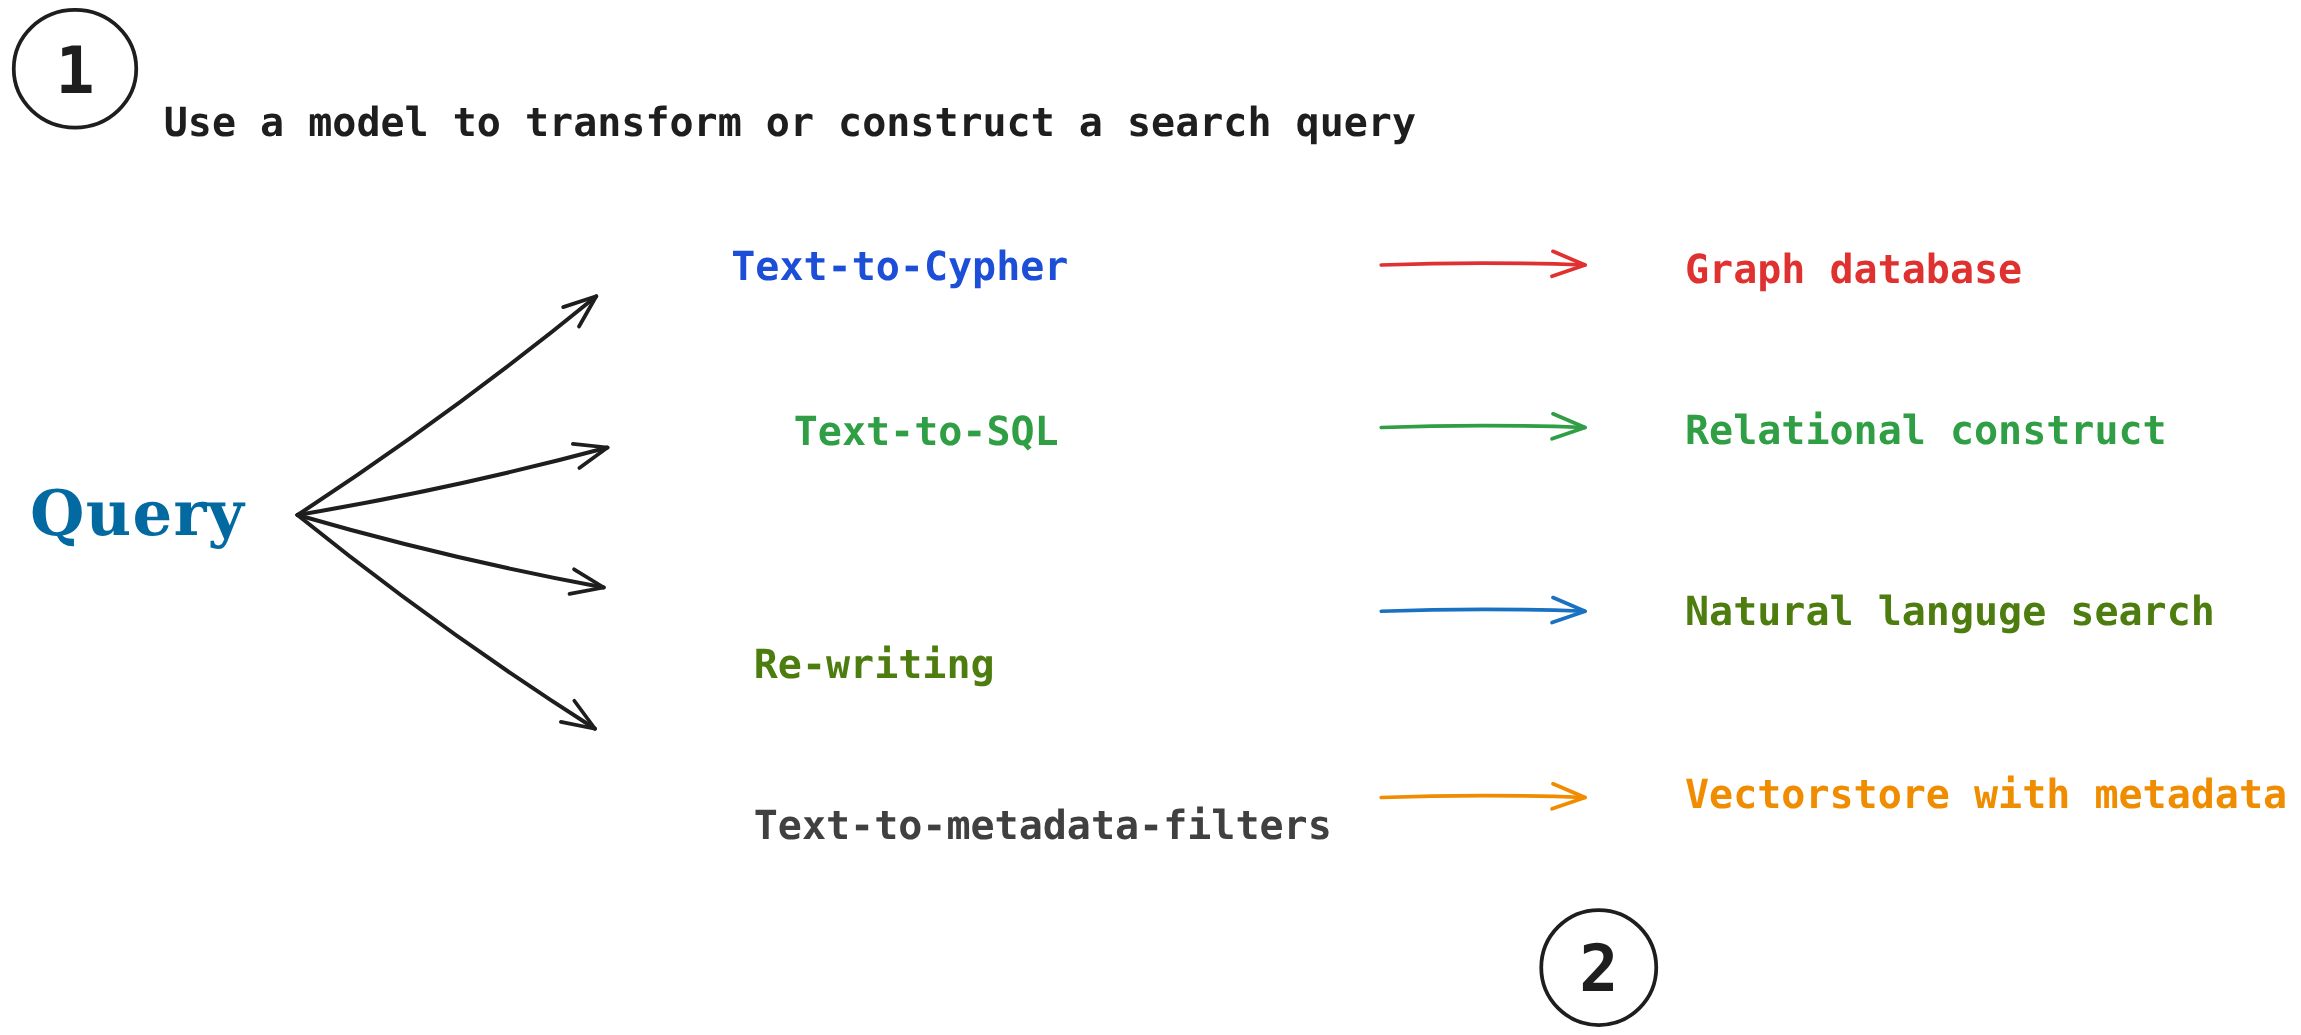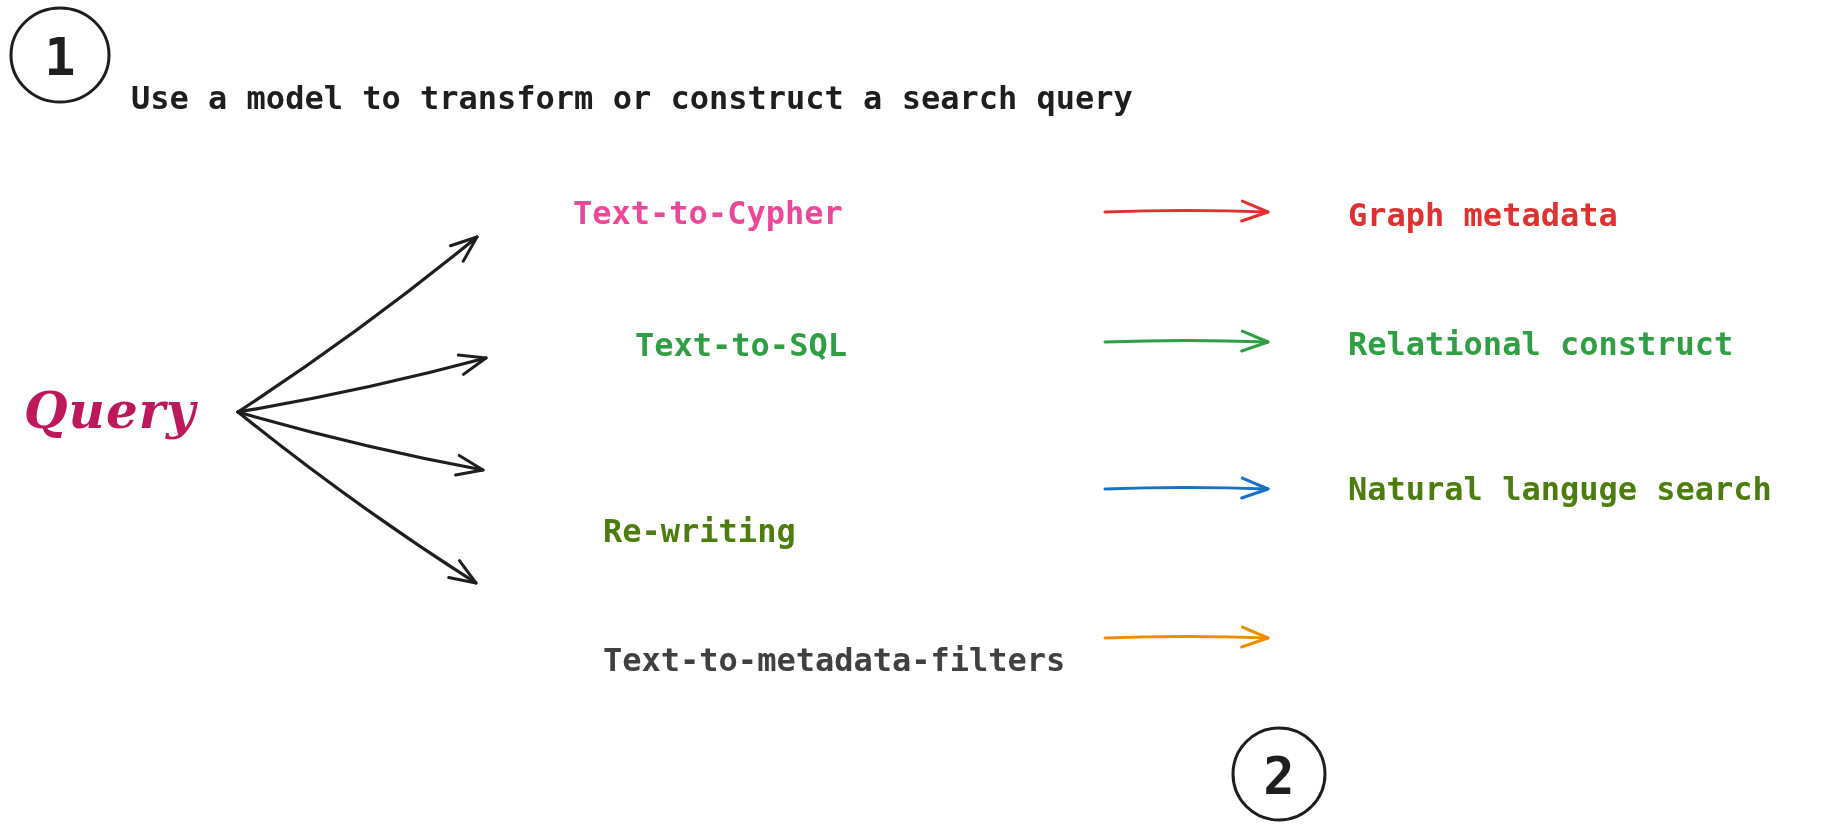--- a/index.html
+++ b/index.html
@@ -45,28 +45,27 @@
     font-family: "DejaVu Sans Mono", "Liberation Mono", monospace;
     font-weight: bold;
     font-size: 52px;
     line-height: 1;
     transform: translate(-50%, -50%);
     color: #1e1e1e;
   }
   .query-word {
     position: absolute;
     font-family: "DejaVu Serif", "Liberation Serif", serif;
-    font-style: italic;
     font-weight: bold;
     font-size: 50px;
     line-height: 1;
     white-space: nowrap;
     transform: translateY(-50%);
     letter-spacing: 1px;
-    color: #be185d;
+    color: #0369a1;
   }
 </style>
 </head>
 <body>
 
 <div id="canvas">
 
   <svg id="diagram-svg" width="1841" height="828" viewBox="0 0 1841 828">
     <defs>
       <marker id="ah-ink" markerWidth="36" markerHeight="32" refX="30" refY="15" orient="auto" markerUnits="userSpaceOnUse">
@@ -98,26 +97,27 @@
     <path d="M1105,342 Q1186,339 1268,342" fill="none" stroke-width="3" stroke-linecap="round" marker-end="url(#ah-green)" stroke="#2f9e44"></path>
     <path d="M1105,489 Q1186,486 1268,489" fill="none" stroke-width="3" stroke-linecap="round" marker-end="url(#ah-blue)" stroke="#1971c2"></path>
     <path d="M1105,638 Q1186,635 1268,638" fill="none" stroke-width="3" stroke-linecap="round" marker-end="url(#ah-orange)" stroke="#f08c00"></path>
   </svg>
 
   <div class="step-number" style="left:60px; top:57px;">1</div>
   <div class="step-label" style="left:131px; top:57px;">Use a model to transform or construct a search query</div>
 
   <div class="query-word" style="left:24px; top:411px;">Query</div>
 
-  <div class="mono-label" style="left: 573px; top: 213px; color: #ec4899; text-align: center;">Text-to-Cypher</div>
-  <div class="mono-label" style="left: 1348px; top: 215px; color: rgb(224, 49, 49);">Graph metadata</div>
+  <div class="mono-label" style="left: 585px; top: 213px; color: #1d4ed8; text-align: center;">Text-to-Cypher</div>
+  <div class="mono-label" style="left: 1348px; top: 215px; color: rgb(224, 49, 49);">Graph database</div>
 
   <div class="mono-label" style="left: 603px; top: 345px; color: rgb(47, 158, 68); margin-left: 32px;">Text-to-SQL</div>
   <div class="mono-label" style="left: 1348px; top: 344px; color: rgb(47, 158, 68);">Relational construct</div>
 
   <div class="mono-label" style="left: 603px; top: 490px; color: #4d7c0f; margin-top: 41px;">Re-writing</div>
   <div class="mono-label" style="left: 1348px; top: 489px; color: #4d7c0f;">Natural languge search</div>
 
   <div class="mono-label" style="left: 603px; top: 660px; color: #404040;">Text-to-metadata-filters</div>
+  <div class="mono-label" style="left: 1348px; top: 635px; color: rgb(240, 140, 0);">Vectorstore with metadata</div>
 
   <div class="step-number" style="left:1279px; top:776px;">2</div>
 
 </div>
 
 </body></html>

